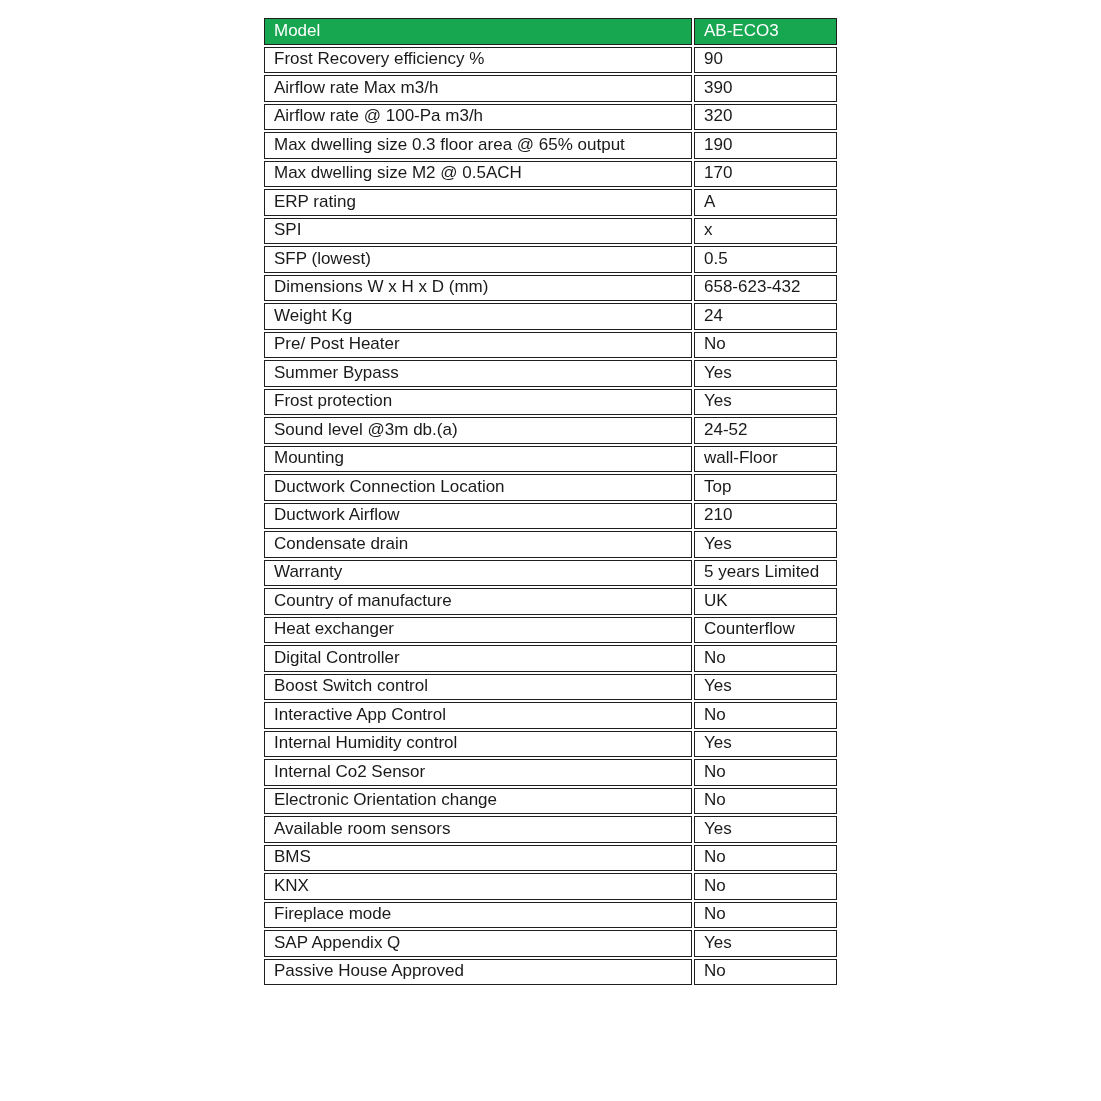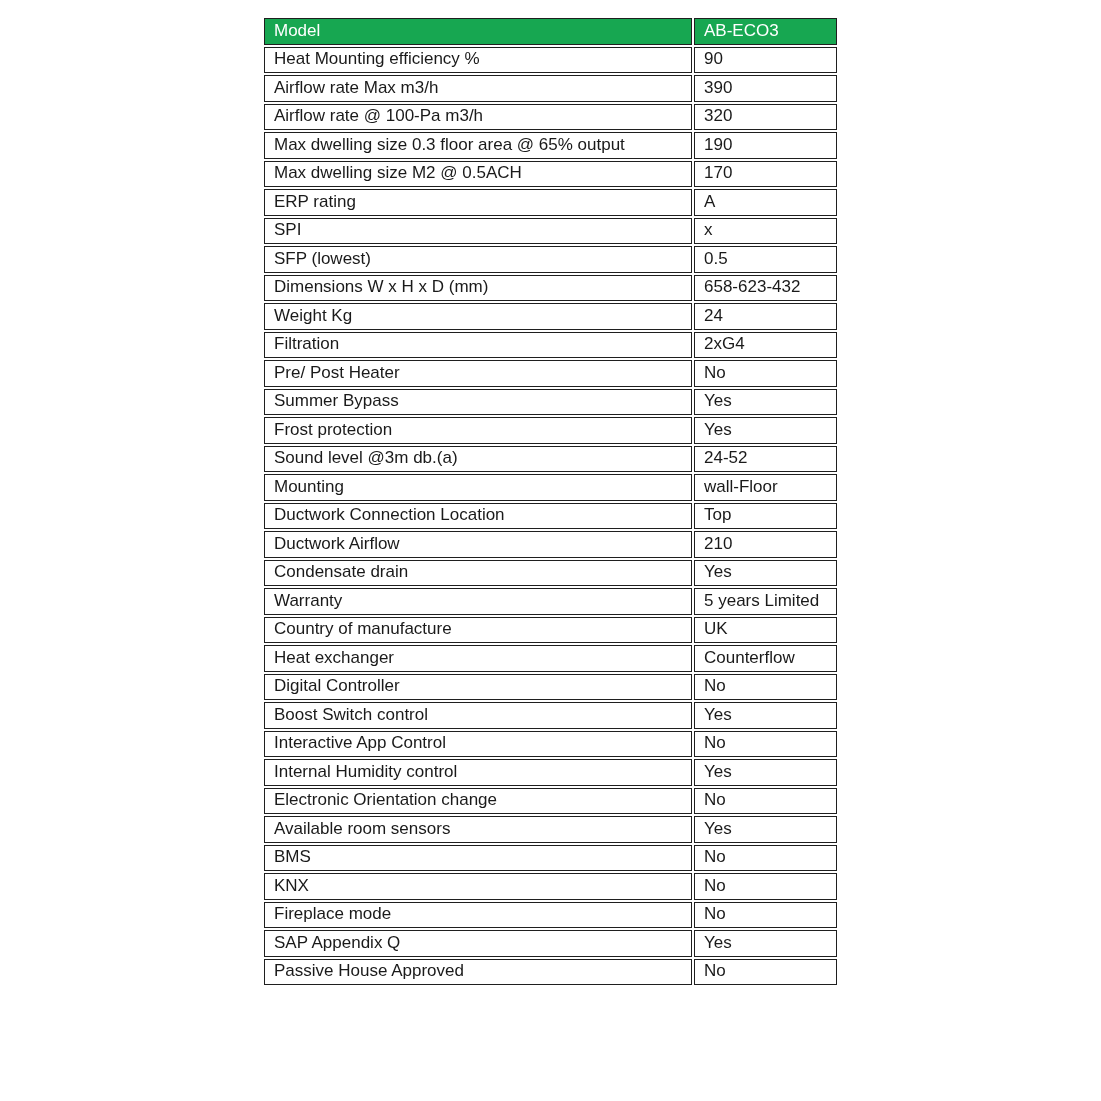--- a/index.html
+++ b/index.html
@@ -58,21 +58,21 @@
       <col class="col-value">
     </colgroup>
     <thead>
       <tr>
         <th>Model</th>
         <th>AB-ECO3</th>
       </tr>
     </thead>
     <tbody id="spec-body">
         <tr>
-          <td>Heat Mounting efficiency %</td>
+          <td>Frost Recovery efficiency %</td>
           <td>90</td>
         </tr>
         <tr>
           <td>Airflow rate Max m3/h</td>
           <td>390</td>
         </tr>
         <tr>
           <td>Airflow rate @ 100-Pa m3/h</td>
           <td>320</td>
         </tr>
@@ -98,24 +98,20 @@
         </tr>
         <tr>
           <td>Dimensions W x H x D (mm)</td>
           <td>658-623-432</td>
         </tr>
         <tr>
           <td>Weight Kg</td>
           <td>24</td>
         </tr>
         <tr>
-          <td>Filtration</td>
-          <td>2xG4</td>
-        </tr>
-        <tr>
           <td>Pre/ Post Heater</td>
           <td>No</td>
         </tr>
         <tr>
           <td>Summer Bypass</td>
           <td>Yes</td>
         </tr>
         <tr>
           <td>Frost protection</td>
           <td>Yes</td>
@@ -160,20 +156,24 @@
           <td>Boost Switch control</td>
           <td>Yes</td>
         </tr>
         <tr>
           <td>Interactive App Control</td>
           <td>No</td>
         </tr>
         <tr>
           <td>Internal Humidity control</td>
           <td>Yes</td>
+        </tr>
+        <tr>
+          <td>Internal Co2 Sensor</td>
+          <td>No</td>
         </tr>
         <tr>
           <td>Electronic Orientation change</td>
           <td>No</td>
         </tr>
         <tr>
           <td>Available room sensors</td>
           <td>Yes</td>
         </tr>
         <tr>

